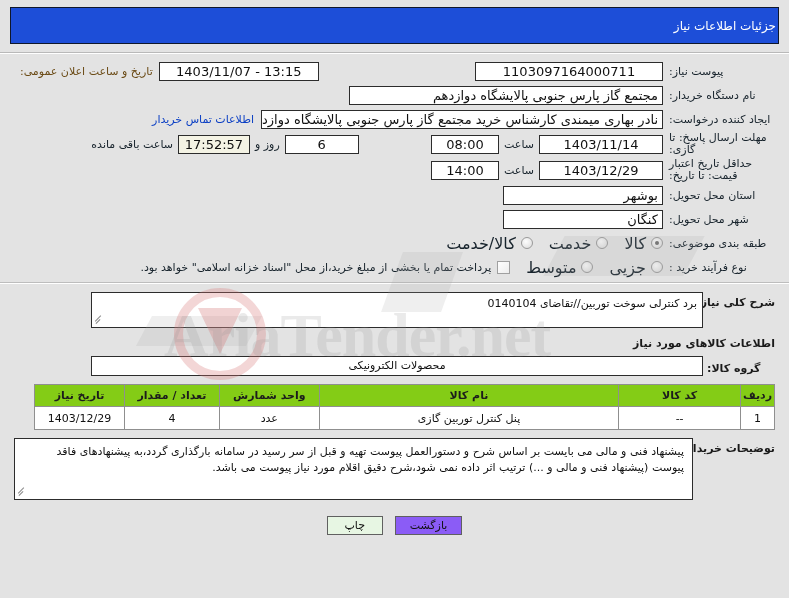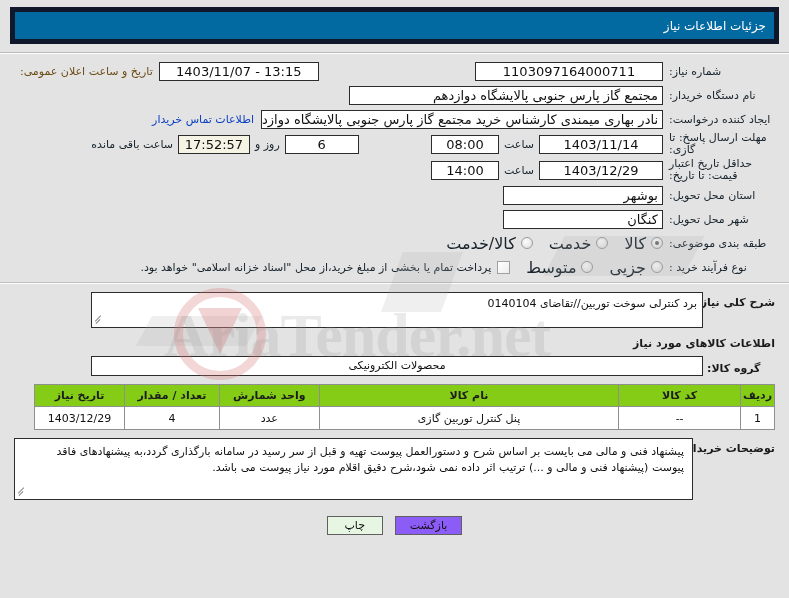--- a/index.html
+++ b/index.html
@@ -63,26 +63,26 @@
     width: 789px; height: 598px;
     z-index: 1;
   }
 
   
   .titlebar-wrap {
     padding: 7px 10px 0 10px;
   }
   .titlebar {
     height: 37px;
-    background: #0369a1;
-    border: 5px solid #0f172a;
+    background: #1d4ed8;
+    border: 1px solid #0f172a;
     display: flex;
     align-items: center;
     justify-content: flex-start;
-    padding: 0 8px;
+    padding: 0 2px;
   }
   .titlebar-text {
     color: #ffffff;
     font-size: 12px;
     font-weight: normal;
     letter-spacing: 0.2px;
   }
 
   .hr-line {
     height: 1px;
@@ -368,21 +368,21 @@
     <div class="titlebar">
       <span class="titlebar-text">جزئیات اطلاعات نیاز</span>
     </div>
   </div>
   <div class="hr-line"></div>
   <div class="hr-line2"></div>
 
   <div class="form-area">
 
     <div class="frow">
-      <span class="flabel">شماره نیاز:</span>
+      <span class="flabel">پیوست نیاز:</span>
       <span class="fin w-id num">1103097164000711</span>
       <span class="spacer-flex"></span>
       <span class="fin w-pubdate num">1403/11/07 - 13:15</span>
       <span class="pub-label">تاریخ و ساعت اعلان عمومی:</span>
     </div>
 
     <div class="frow">
       <span class="flabel">نام دستگاه خریدار:</span>
       <span class="fin w-org">مجتمع گاز پارس جنوبی  پالایشگاه دوازدهم</span>
     </div>

